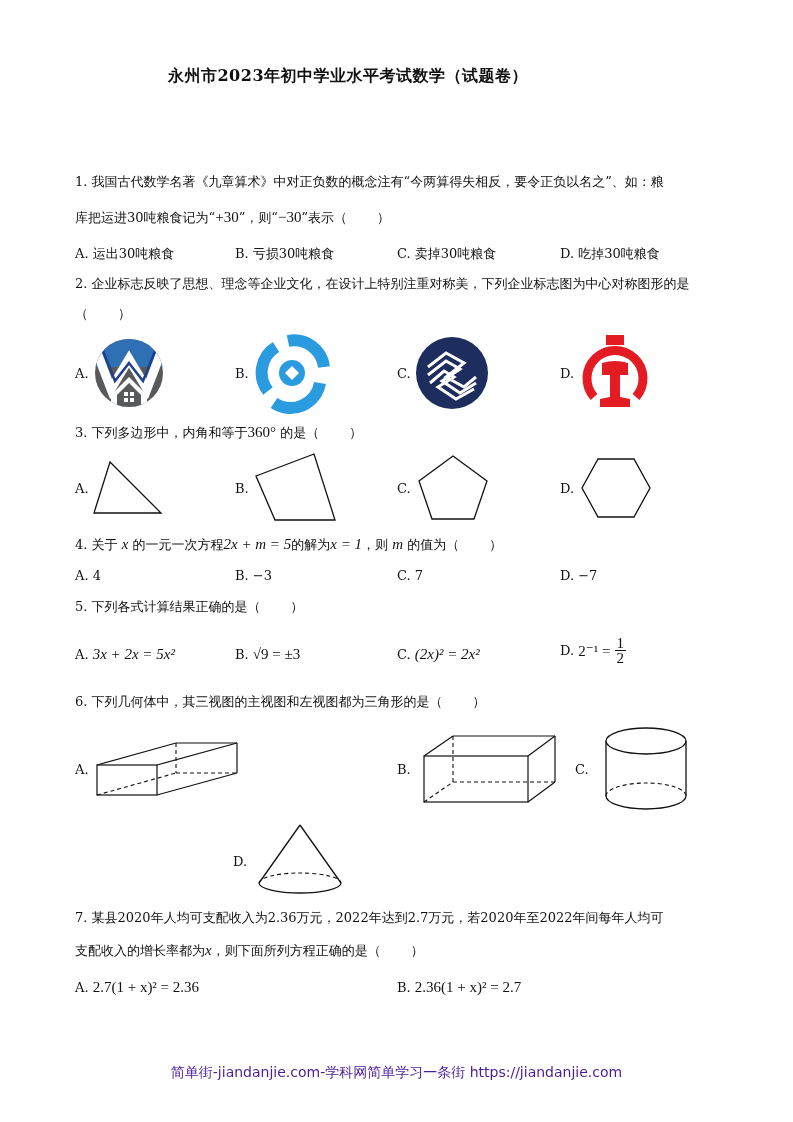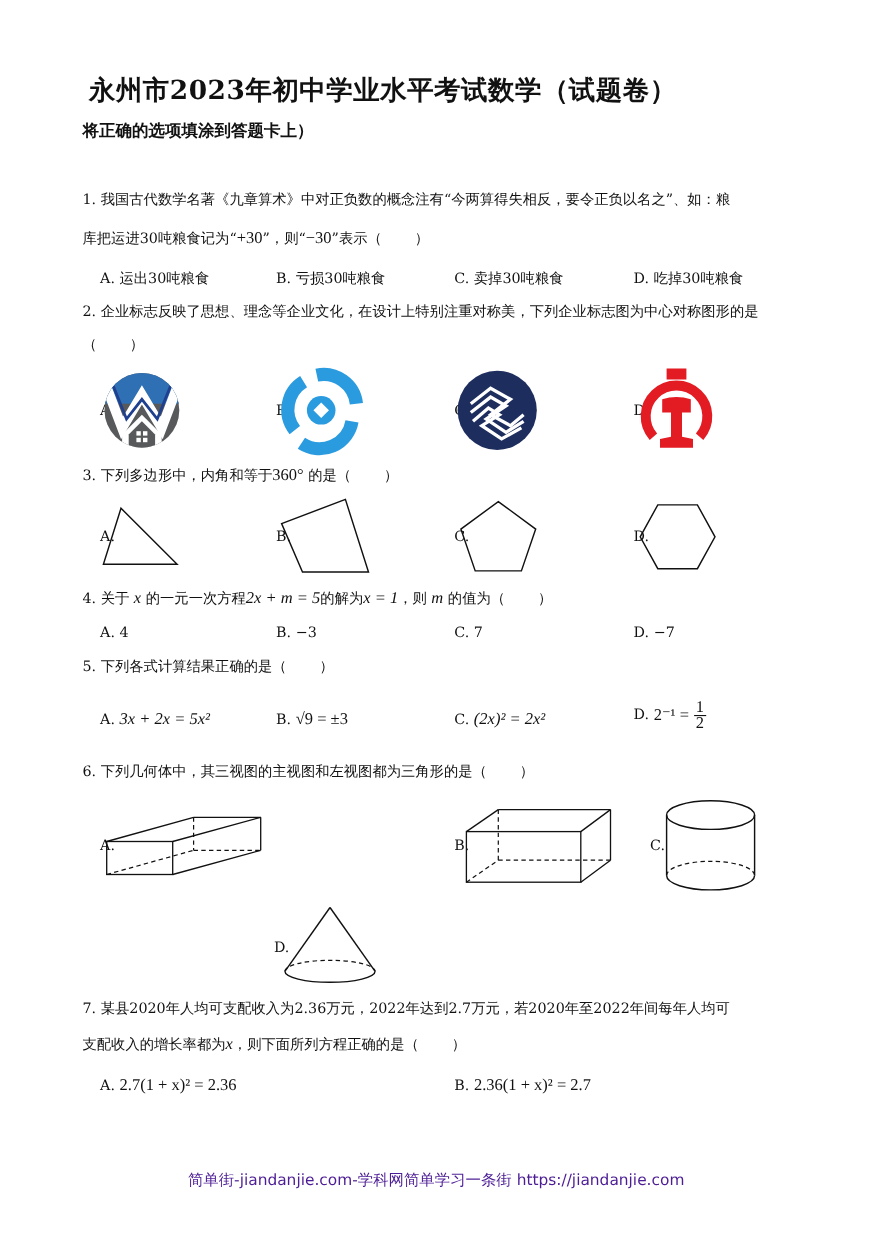--- a/index.html
+++ b/index.html
@@ -1,38 +1,37 @@
 <!DOCTYPE html>
 <html><head>
   <meta charset="utf-8">
   <style>
     html, body { margin: 0; padding: 0; background: #ffffff; }
     body { width: 793px; height: 1122px; position: relative; overflow: hidden;
            font-family: "DejaVu Serif", "Liberation Serif", serif; color: #111; }
     .abs { position: absolute; }
-    .title { left: 0; width: 696px; top: 66px; text-align: center; font-size: 24px; font-weight: bold; letter-spacing: 0.5px; }
+    .title { left: 0; width: 696px; top: 66px; text-align: center; font-size: 16px; font-weight: bold; letter-spacing: 0.5px; }
     .section { left: 75px; width: 650px; font-size: 15px; font-weight: bold; line-height: 26px; }
     .q { left: 75px; width: 650px; font-size: 13px; line-height: 16px; white-space: nowrap; }
-    .opt { font-size: 13px; line-height: 16px; white-space: nowrap; margin-left: 16px; }
+    .opt { font-size: 13px; line-height: 16px; white-space: nowrap; }
     .math { font-family: "Liberation Serif", "DejaVu Serif", serif; font-size: 15px; }
     .mi { font-style: italic; }
     .paren { display: inline-block; width: 30px; }
     .footer { left: 0; width: 793px; top: 1064px; text-align: center; font-family: "DejaVu Sans", "Liberation Sans", sans-serif; font-size: 14px; color: #4c1d95; }
     svg { position: absolute; overflow: visible; }
     .frac { display: inline-block; text-align: center; vertical-align: middle; line-height: 14px; }
     .frac .num { display: block; border-bottom: 1px solid #111; padding: 0 2px; }
     .frac .den { display: block; padding: 0 2px; }
   </style>
 </head>
 <body>
 
 <div class="abs title">永州市2023年初中学业水平考试数学（试题卷）</div>
 
 <div class="abs section" style="top:106px;">
-  <div>将正确的选项填涂到答题卡上）</div>
 </div>
 
 <div class="abs q" style="top:174px;">
   <span>1.</span>
   <span>我国古代数学名著《九章算术》中对正负数的概念注有“今两算得失相反，要令正负以名之”、如：粮</span>
 </div>
 <div class="abs q" style="top:209px;">
   <span>库把运进30吨粮食记为“</span><span class="math">+30</span><span>”，则“</span><span class="math">−30</span><span>”表示（</span><span class="paren"></span><span>）</span>
 </div>
 <div class="abs opt" style="top:246px;left:75px;">A. 运出30吨粮食</div>

